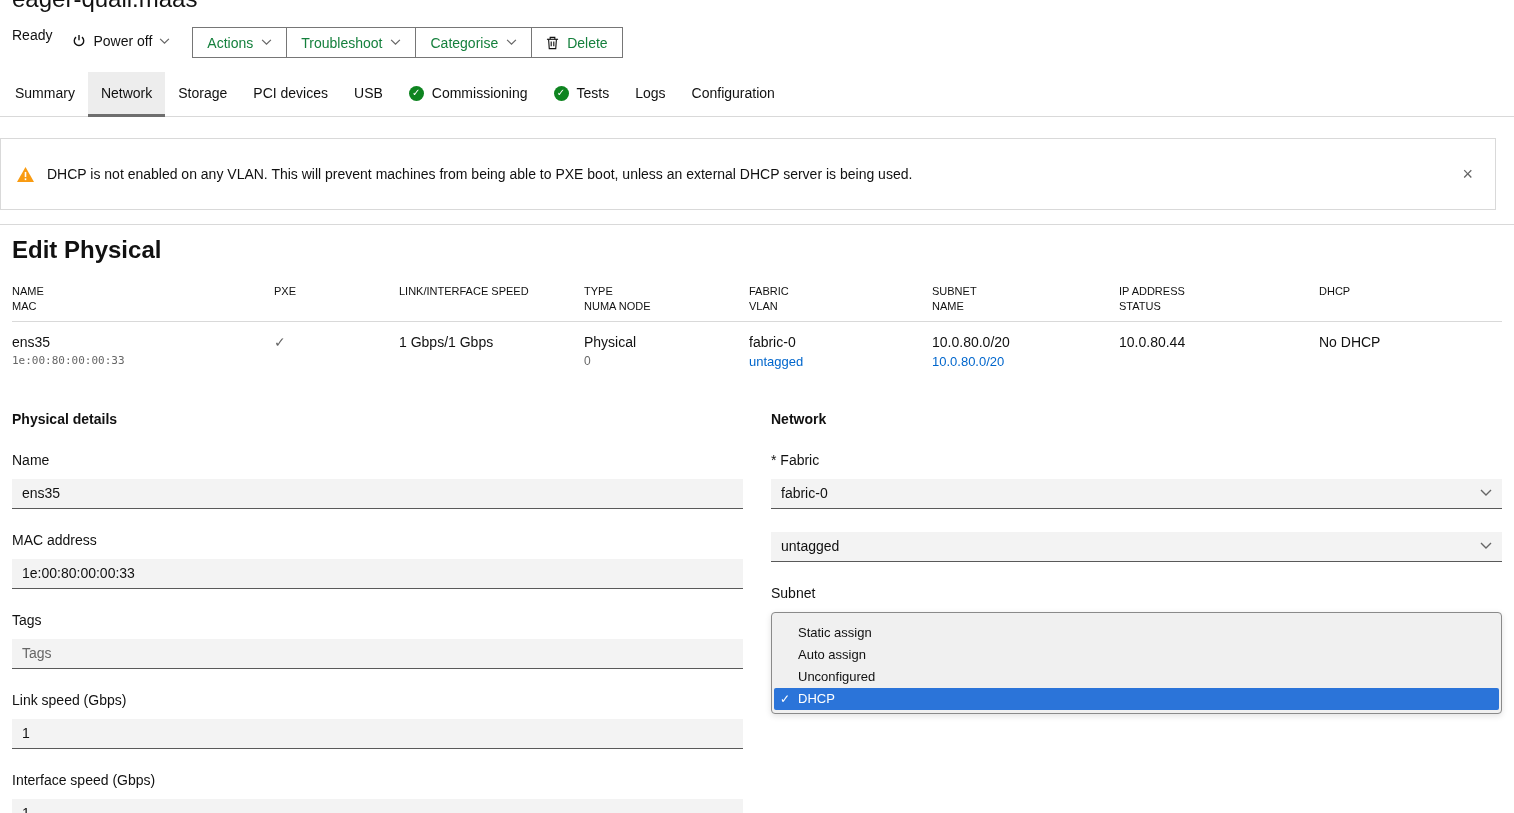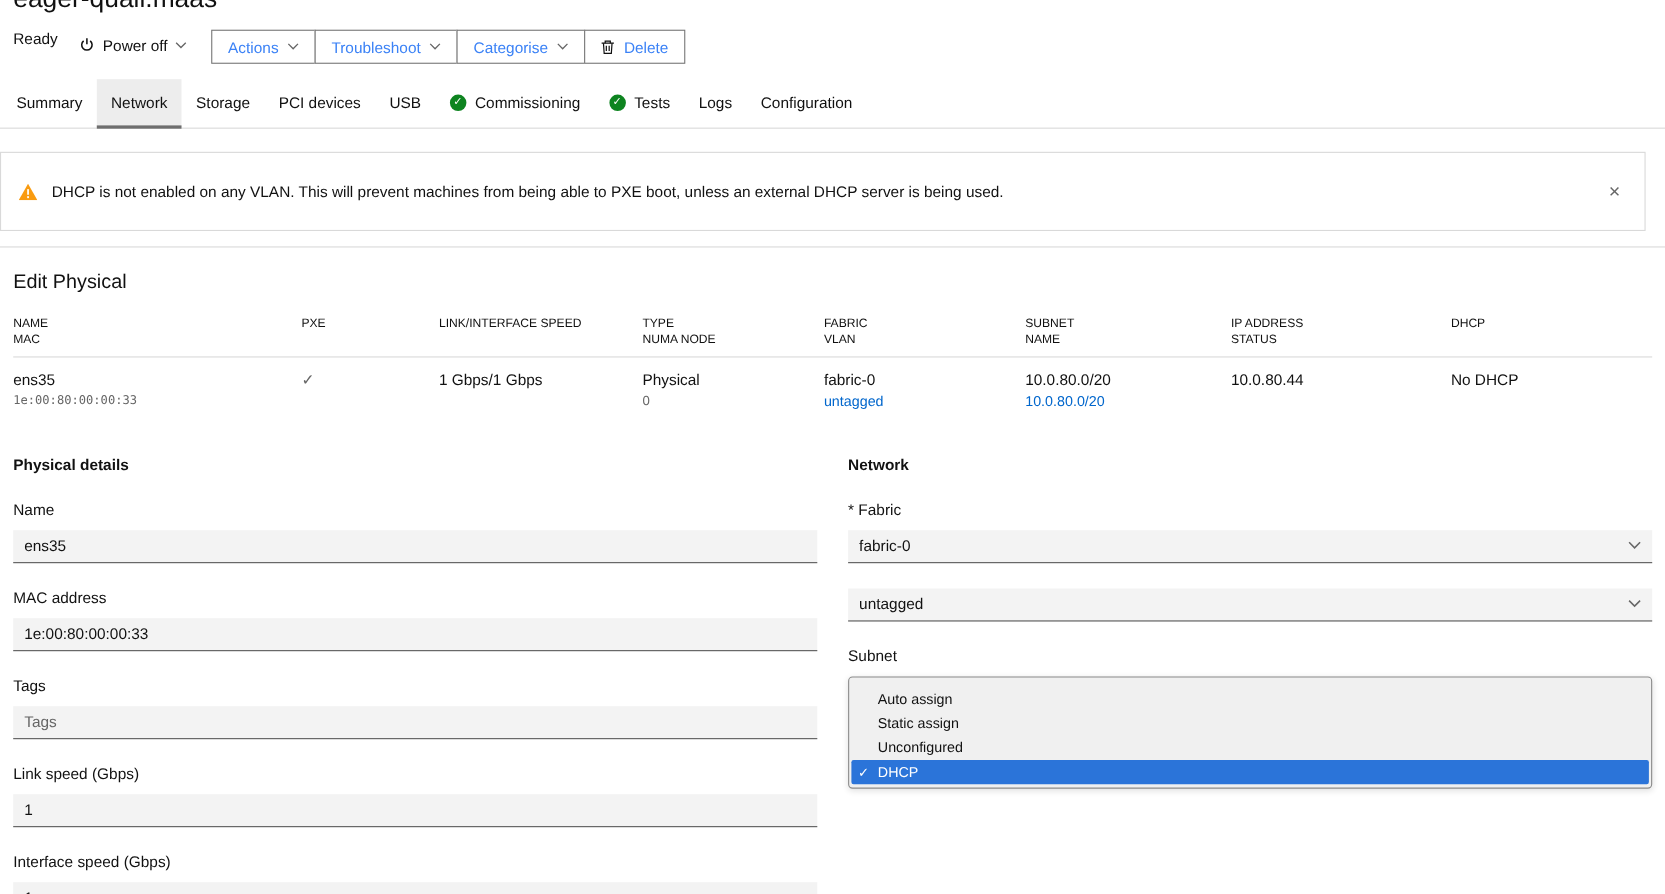--- a/index.html
+++ b/index.html
@@ -8,36 +8,36 @@
   .page { position:relative; width:1514px; height:813px; overflow:hidden; background:#fff; }
 
   
   .machine-title { position:absolute; top:-15px; left:12px; font-size:24px; font-weight:400; margin:0; white-space:nowrap; }
 
   
   .status-row { display:flex; align-items:flex-start; padding:27px 12px 10px; }
   .status-text { font-size:14px; margin-right:14px; }
   .power-btn { display:flex; align-items:center; gap:7px; background:none; border:none; font-size:14px; font-family:inherit; color:#111; padding:6px 6px; cursor:pointer; }
   .btn-group { display:flex; margin-left:16px; }
-  .btn-group .btn { display:flex; align-items:center; gap:8px; padding:6px 14px; height:31px; font-size:14px; font-family:inherit; color:#3b82f6; background:#fff; border:1px solid #767676; margin-left:-1px; cursor:pointer; }
+  .btn-group .btn { display:flex; align-items:center; gap:8px; padding:6px 14px; height:31px; font-size:14px; font-family:inherit; color:#15803d; background:#fff; border:1px solid #767676; margin-left:-1px; cursor:pointer; }
   .btn-group .btn:first-child { margin-left:0; }
 
   
   .tabs { display:flex; align-items:stretch; border-bottom:1px solid #d9d9d9; padding:0 2px; margin-top:4px; }
   .tab { display:flex; align-items:center; gap:8px; padding:13px 13px; font-size:14px; cursor:pointer; border-bottom:3px solid transparent; margin-bottom:-1px; }
   .tab.active { background:#ededed; border-bottom-color:#6e6e6e; }
   .check-badge { width:15px; height:15px; border-radius:50%; background:#0e8420; color:#fff; font-size:10px; line-height:1; display:inline-flex; align-items:center; justify-content:center; }
 
   
   .warning { display:flex; align-items:center; gap:13px; margin:21px 18px 0 0; border:1px solid #d9d9d9; padding:24px 16px; font-size:14px; background:#fff; }
   .warning .close { margin-left:auto; background:none; border:none; font-size:18px; line-height:1; color:#666; cursor:pointer; padding:2px 6px; font-family:inherit; }
 
   
   .card { border-top:1px solid #d9d9d9; margin-top:14px; }
-  .card-title { font-size:18px; font-weight:400; margin:21px 12px 20px; }
+  .card-title { font-size:24px; font-weight:700; margin:11px 12px 20px; }
 
   
   .iface-table { margin:0 12px; }
   .thead, .trow { display:grid; grid-template-columns:262px 125px 185px 165px 183px 187px 200px 1fr; }
   .thead { font-size:11px; color:#111; padding-bottom:7px; border-bottom:1px solid #d9d9d9; }
   .thead span { display:block; line-height:1.35; }
   .trow { padding:12px 0 16px; font-size:14px; }
   .cell-line2 { display:block; margin-top:4px; font-size:12px; color:#666; }
   .mono { font-family:"DejaVu Sans Mono", monospace; font-size:11px; }
   .cell-link { display:inline-block; margin-top:4px; font-size:13px; color:#06c; text-decoration:none; cursor:pointer; }
@@ -264,25 +264,25 @@
                 <path d="M1 1l5 5 5-5" stroke="#666" stroke-width="1.4" fill="none"></path>
               </svg>
           </div>
         </div>
 
         <div class="field">
           <label class="field-label">Subnet</label>
           <div class="dropdown">
             <div class="option">
               <span class="opt-check"></span>
-              <span>Auto assign</span>
+              <span>Static assign</span>
             </div>
             <div class="option">
               <span class="opt-check"></span>
-              <span>Static assign</span>
+              <span>Auto assign</span>
             </div>
             <div class="option">
               <span class="opt-check"></span>
               <span>Unconfigured</span>
             </div>
             <div class="option selected">
               <span class="opt-check">✓</span>
               <span>DHCP</span>
             </div>
           </div>

